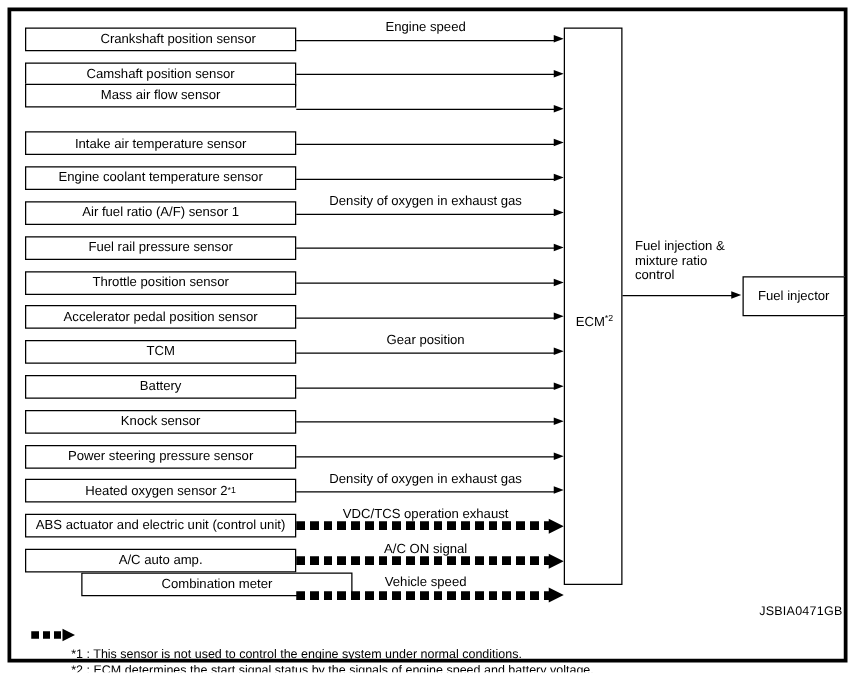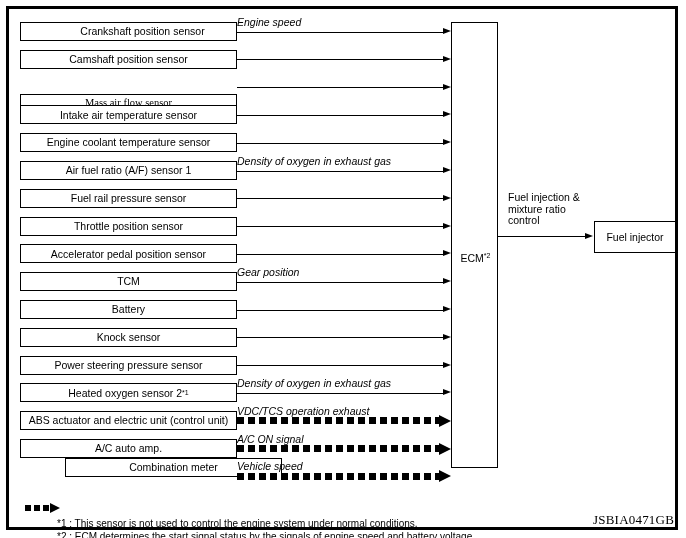--- a/index.html
+++ b/index.html
@@ -113,22 +113,21 @@
     border-bottom:6px solid transparent;
     border-left:12px solid #000000;
   }
 
   
   .siglabel{
     position:absolute;
     font-size:10.5px;
     color:#000000;
     white-space:nowrap;
-    text-align:left;
-    font-style:italic;
+    text-align:center;
   }
 
   
   #out-line{
     position:absolute;
     left:498px; top:236px;
     width:88px; height:1px;
     background:#000000;
   }
   #out-arrow{
@@ -176,43 +175,42 @@
     width:0; height:0;
     border-top:5.5px solid transparent;
     border-bottom:5.5px solid transparent;
     border-left:10px solid #000000;
   }
 
   
   #refcode{
     position:absolute;
     right:12px;
-    top:512px;
-    font-size:13px;
+    top:484px;
+    font-size:10px;
     letter-spacing:0.2px;
     color:#000000;
     white-space:nowrap;
-    font-family:Liberation Serif, serif;
   }
 </style>
 </head>
 <body>
 
 <div id="page">
   <div id="frame"></div>
 
   <div id="inputs-layer">
       <div class="inbox" style="top: 22px; padding-left: 28px;">Crankshaft position sensor</div>
       <div class="sigline" style="top: 31.5px;"></div>
       <div class="arrowhead" style="top: 28px;"></div>
       <div class="siglabel" style="left: 237px; width: 207px; top: 15.5px;">Engine speed</div>
       <div class="inbox" style="top: 49.8px;">Camshaft position sensor</div>
       <div class="sigline" style="top: 59.3px;"></div>
       <div class="arrowhead" style="top: 55.8px;"></div>
-      <div class="inbox" style="top: 94px; font-family: Liberation Serif, serif;">Mass air flow sensor</div>
+      <div class="inbox" style="top: 67px;">Mass air flow sensor</div>
       <div class="sigline" style="top: 87.1px;"></div>
       <div class="arrowhead" style="top: 83.6px;"></div>
       <div class="inbox" style="top: 105.4px;">Intake air temperature sensor</div>
       <div class="sigline" style="top: 114.9px;"></div>
       <div class="arrowhead" style="top: 111.4px;"></div>
       <div class="inbox" style="top: 133.2px;">Engine coolant temperature sensor</div>
       <div class="sigline" style="top: 142.7px;"></div>
       <div class="arrowhead" style="top: 139.2px;"></div>
       <div class="inbox" style="top: 161px;">Air fuel ratio (A/F) sensor 1</div>
       <div class="sigline" style="top: 170.5px;"></div>

